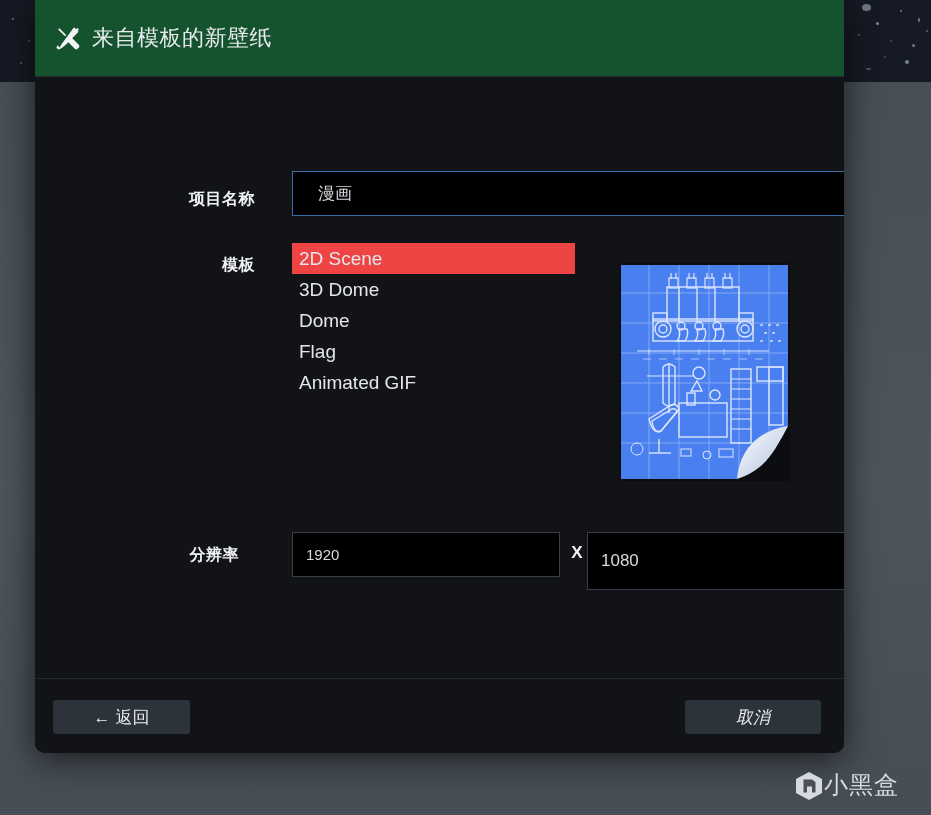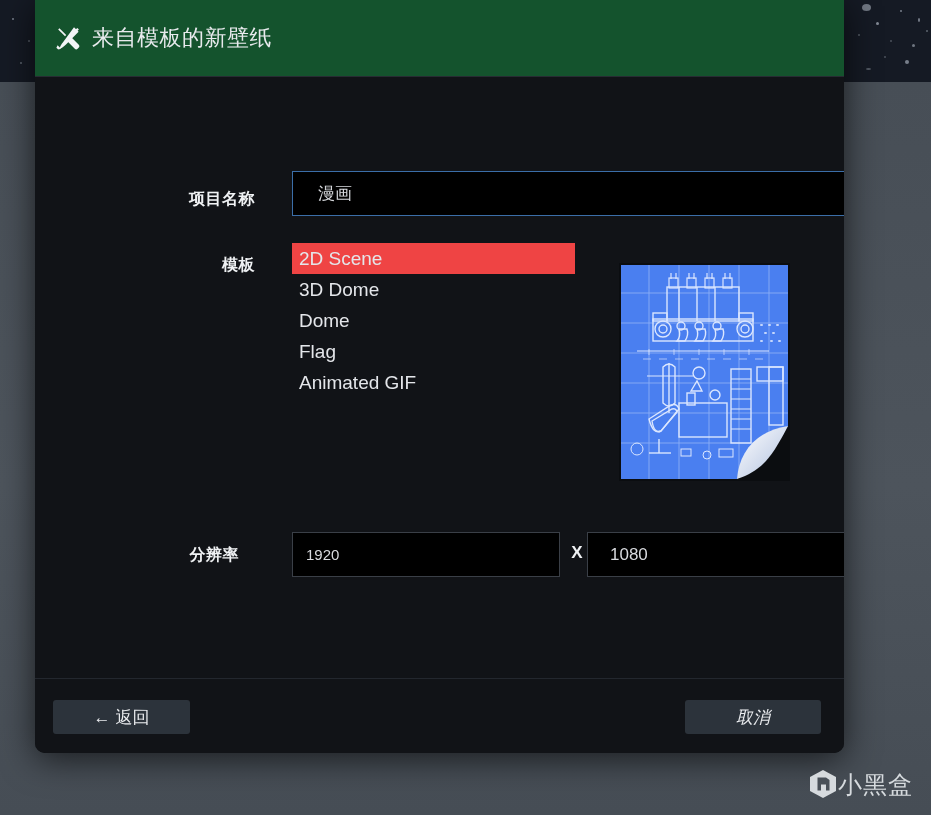--- a/index.html
+++ b/index.html
@@ -152,26 +152,26 @@
     left: 533px; top: 466px;
     width: 18px;
     color: #f0f2f4;
     font-size: 17px;
     font-weight: bold;
     text-align: center;
   }
   #input-res-height {
     position: absolute;
     left: 552px; top: 455px;
-    width: 268px; height: 45px;
+    width: 268px; height: 58px;
     background: #000000;
     border: 1px solid #3a3f47;
     color: #d8dade;
     font-size: 17px;
-    padding: 0 22px;
+    padding: 0 13px;
     font-family: "Liberation Sans", "DejaVu Sans", sans-serif;
     outline: none;
   }
 
   
   #dialog-footer {
     position: relative;
     height: 75px;
     background: #111317;
     border-top: 1px solid #23272e;
@@ -205,23 +205,23 @@
     left: 650px;
     width: 136px;
     background: #2c333b;
     font-style: italic;
   }
   #back-arrow-icon { font-size: 17px; line-height: 1; }
 
   
   #watermark {
     position: absolute;
-    right: 18px; bottom: 14px;
+    right: 32px; bottom: 14px;
     display: flex;
-    align-items: flex-start;
+    align-items: flex-end;
     gap: 0;
     opacity: .92;
   }
   #watermark-logo { width: 30px; height: 30px; display: block; }
   #watermark-text {
     color: #e3e7ea;
     font-size: 24px;
     letter-spacing: 1px;
     font-family: "Liberation Sans", "DejaVu Sans", sans-serif;
   }

